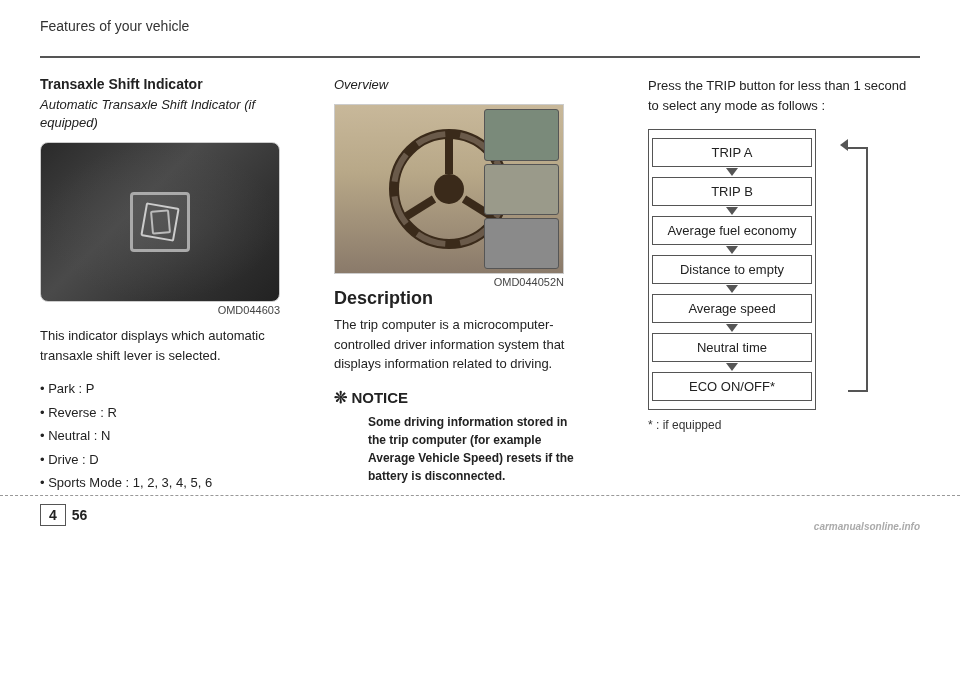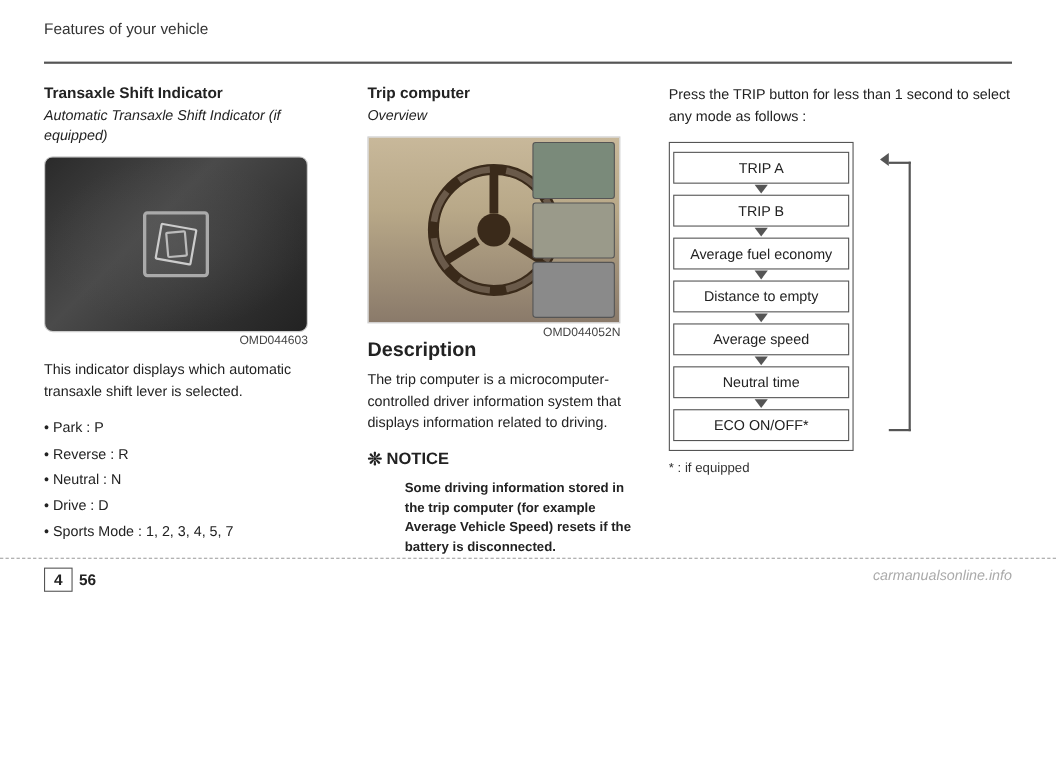--- a/index.html
+++ b/index.html
@@ -183,20 +183,21 @@
       font-size: 12px;
       font-weight: bold;
       line-height: 1.5;
       font-style: normal;
       margin-left: 34px;
     }
 
     
     .col-right {
       flex: 1;
+      margin-left: 40px;
     }
 
     .press-instructions {
       font-size: 13px;
       line-height: 1.5;
       margin-bottom: 14px;
     }
 
     
     .flowchart {
@@ -307,25 +308,26 @@
       font-weight: bold;
     }
 
     .footer-page-sub {
       font-size: 14px;
       font-weight: bold;
     }
 
     .watermark {
       position: absolute;
-      bottom: 16px;
+      bottom: 2px;
       right: 40px;
-      font-size: 13px;
+      font-size: 10px;
       color: #aaa;
       font-style: italic;
+      font-weight: bold;
     }
   </style>
 </head>
 <body>
 
 <div class="page-container">
 
   <div class="page-header">
     <span class="header-title">Features of your vehicle</span>
   </div>
@@ -341,26 +343,25 @@
       </div>
       <div class="image-caption">OMD044603</div>
 
       <p class="description-text">This indicator displays which automatic transaxle shift lever is selected.</p>
 
       <ul class="bullet-list">
         <li>Park : P</li>
         <li>Reverse : R</li>
         <li>Neutral : N</li>
         <li>Drive : D</li>
-        <li>Sports Mode : 1, 2, 3, 4, 5, 7</li>
+        <li>Sports Mode : 1, 2, 3, 4, 5, 6</li>
       </ul>
     </div>
 
     <div class="col-middle">
-      <div class="section-title">Trip computer</div>
       <div class="section-subtitle">Overview</div>
 
       <div class="trip-image-box">
 
         <div style="position:relative; width:140px; height:140px; display:flex; align-items:center; justify-content:center;">
           <svg width="130" height="130" viewBox="0 0 130 130">
 
             <circle cx="65" cy="65" r="55" fill="none" stroke="#3a2a1a" stroke-width="10"></circle>
 
             <circle cx="65" cy="65" r="15" fill="#3a2a1a"></circle>

